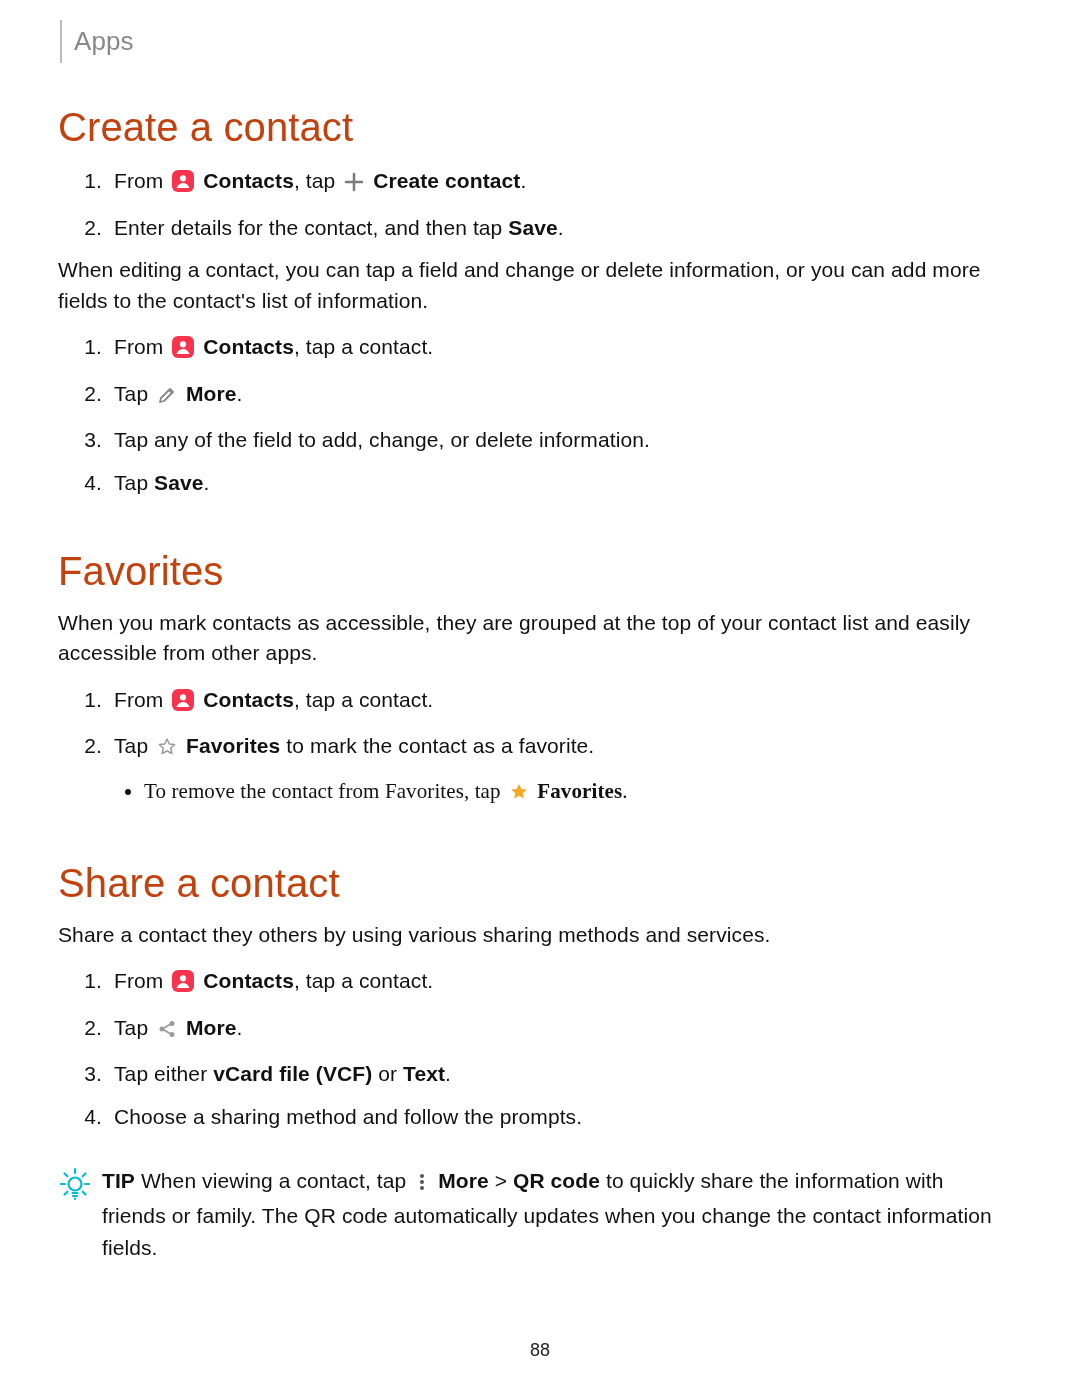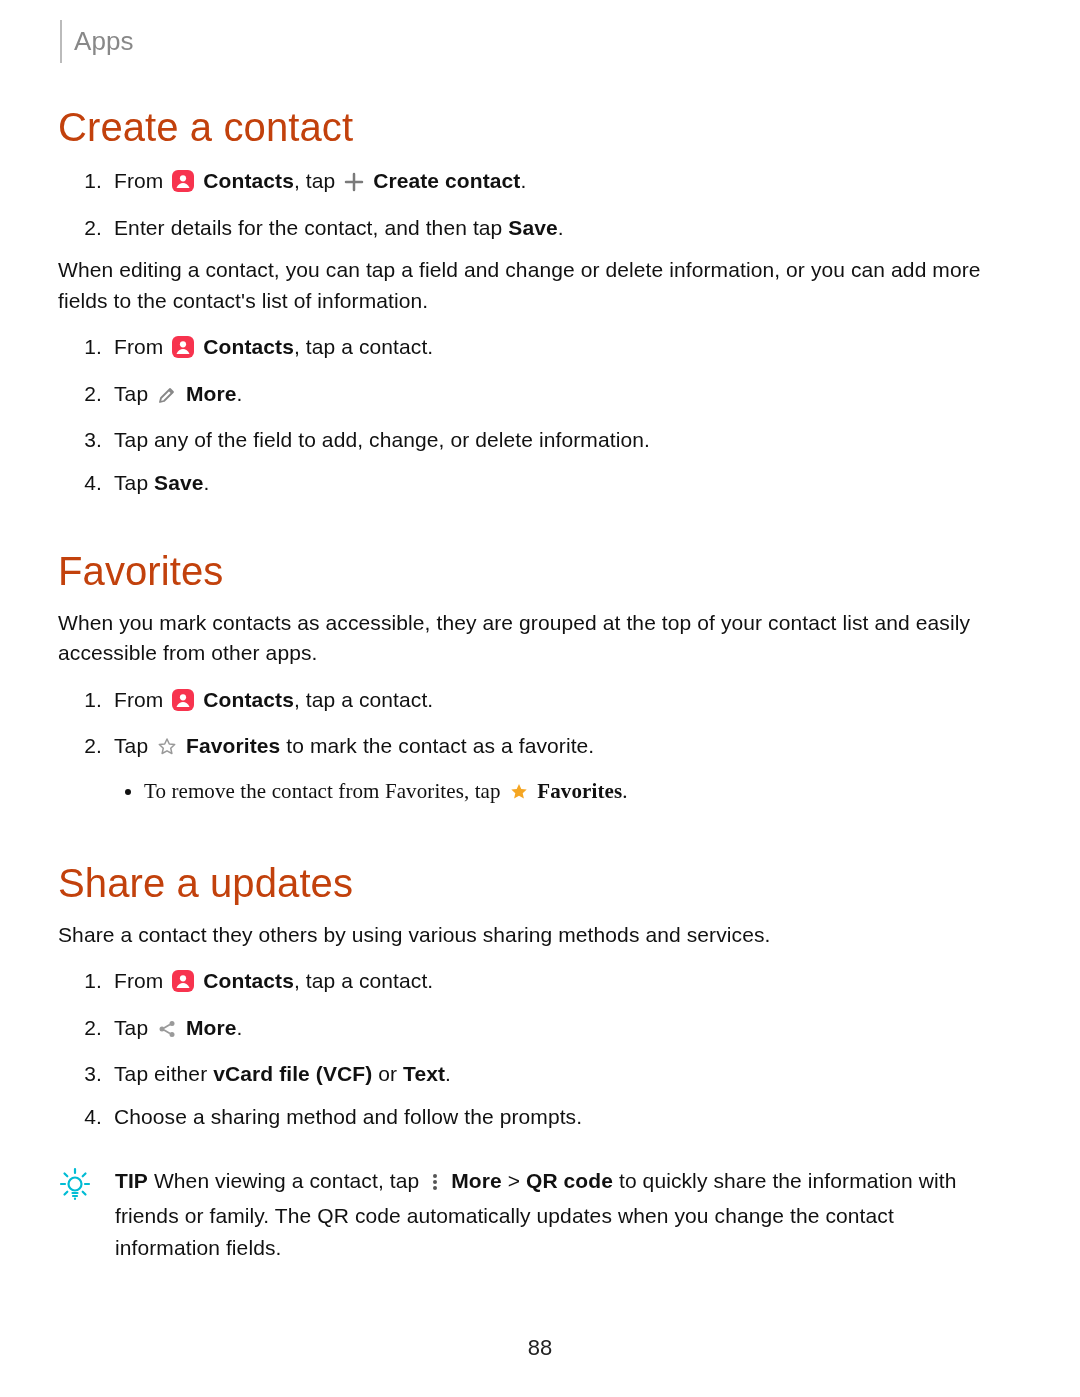--- a/index.html
+++ b/index.html
@@ -55,35 +55,35 @@
   .b { font-weight: 700; }
   .icon {
     display: inline-block;
     vertical-align: -4px;
     margin: 0 3px;
   }
   .tip-block {
     margin-top: 30px;
     display: flex;
     align-items: flex-start;
-    gap: 23px;
+    gap: 10px;
     line-height: 1.5;
     padding-right: 20px;
   }
   .tip-icon {
     flex: 0 0 auto;
     margin-top: 2px;
   }
   .tip-label { font-weight: 700; }
   .footer {
     position: absolute;
     bottom: 36px;
     left: 0; right: 0;
     text-align: center;
-    font-size: 22px;
+    font-size: 18px;
     color: #222;
   }
 </style>
 </head>
 <body>
 
 <div class="page">
 
   <div class="header-tab">Apps</div>
 
@@ -169,21 +169,21 @@
                 <path d="M10 2l2.3 5 5.4.5-4 3.7 1.2 5.3L10 13.8l-4.9 2.7 1.2-5.3-4-3.7 5.4-.5z" fill="#f5a623"></path>
               </svg>
           </span>
           <span class="b">Favorites</span><span>.</span>
         </li>
       </ul>
     </li>
   </ol>
 
   
-  <h2>Share a updates</h2>
+  <h2>Share a contact</h2>
   <p class="body">Share a contact they others by using various sharing methods and services.</p>
   <ol>
     <li>
       <span>From </span>
       <span class="icon">
         <svg width="22" height="22" viewBox="0 0 22 22">
             <rect width="22" height="22" rx="6" fill="#f7334e"></rect>
             <circle cx="11" cy="8.3" r="3.1" fill="#fff"></circle>
             <path d="M4.5 18c1.2-3.6 4-5 6.5-5s5.3 1.4 6.5 5" fill="#fff"></path>
           </svg>

